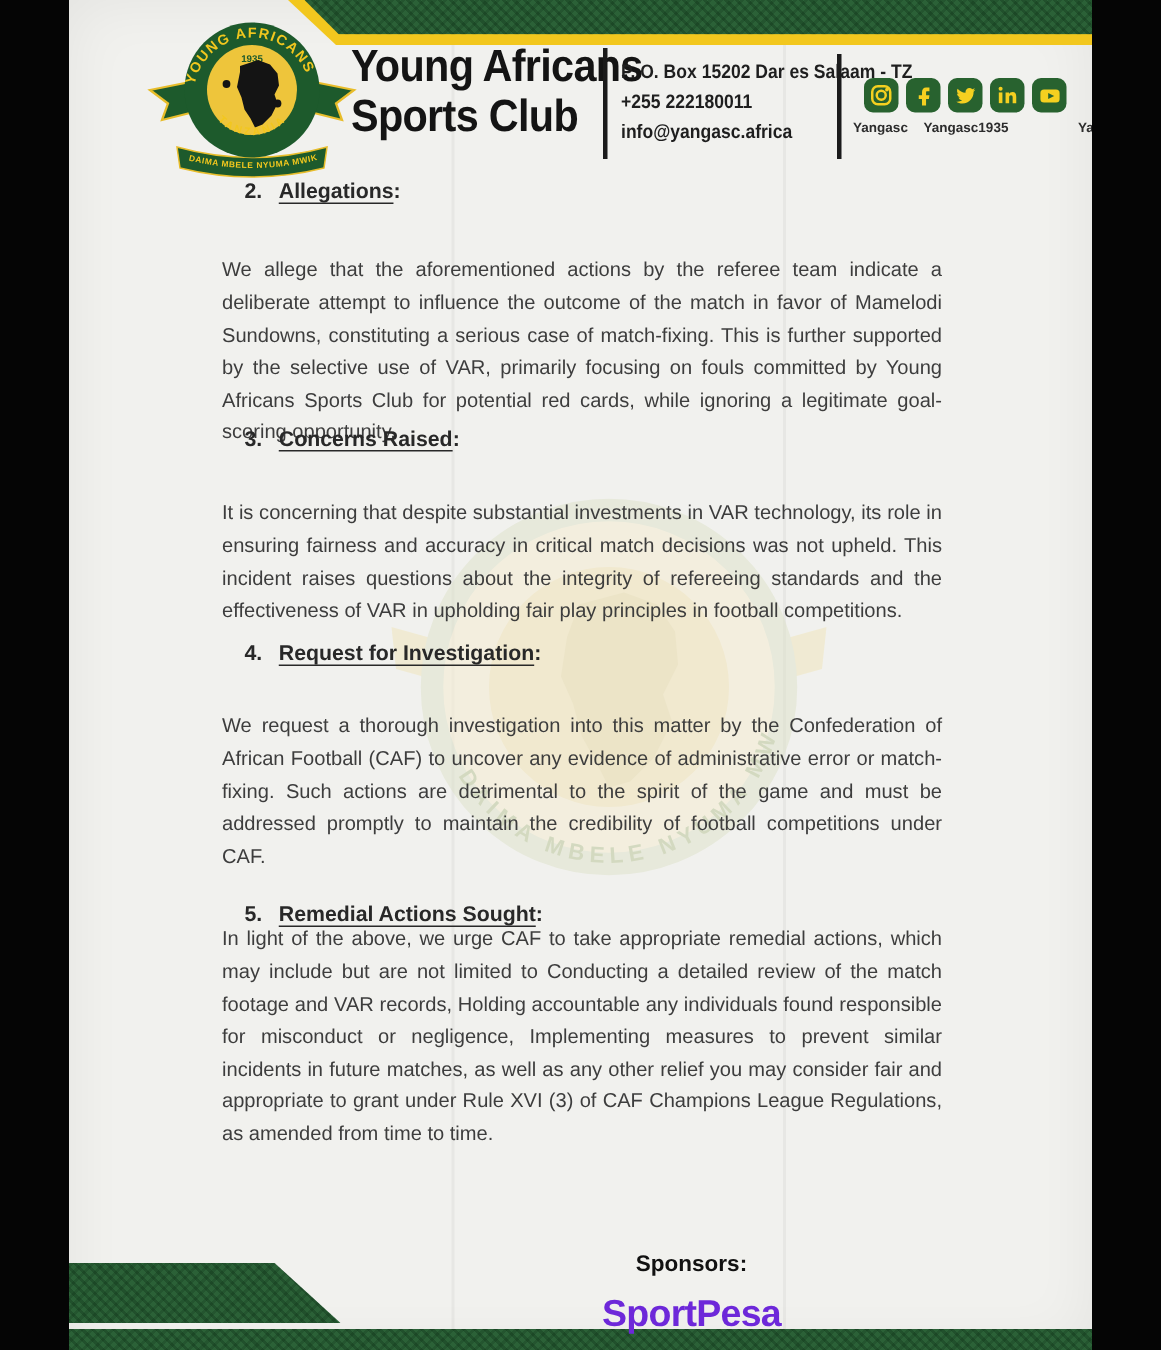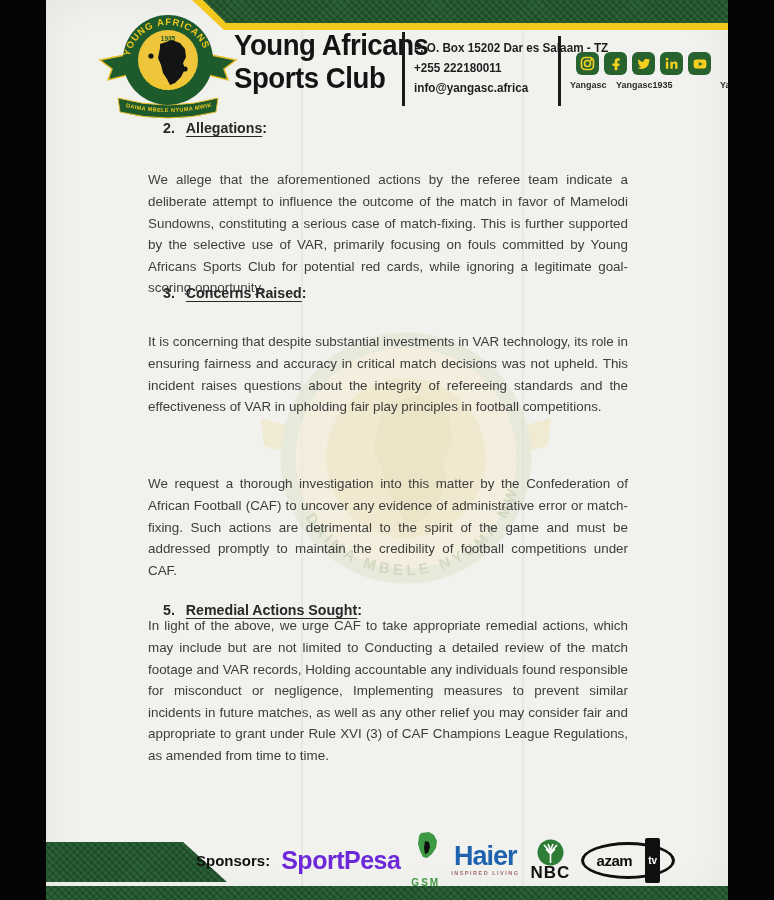--- a/index.html
+++ b/index.html
@@ -25,21 +25,21 @@
   .club-title{position:absolute;left:188px;top:28px;font-size:30px;line-height:33px;font-weight:800;
       color:#141414;letter-spacing:-.5px;transform:scaleX(.92);transform-origin:left top;white-space:nowrap;}
   .vdiv{position:absolute;width:2.5px;background:#1b1b1b;}
   .vdiv.d1{left:356px;top:32px;height:74px;}
   .vdiv.d2{left:512px;top:36px;height:70px;}
   .contact{position:absolute;left:368px;top:38px;font-size:13px;font-weight:700;line-height:20px;
       color:#1e1e1e;transform:scaleX(.9);transform-origin:left top;white-space:nowrap;}
   .socials{position:absolute;left:530px;top:52px;display:flex;gap:5px;}
   .sicon{width:23px;height:23px;border-radius:6px;background:#28622f;display:flex;align-items:center;
       justify-content:center;color:#f5d020;font-weight:800;font-size:13px;}
-  .slabel{position:absolute;top:80px;font-size:9px;font-weight:700;color:#2c2c2c;white-space:nowrap;margin-left:12px;}
+  .slabel{position:absolute;top:80px;font-size:9px;font-weight:700;color:#2c2c2c;text-align:center;white-space:nowrap;}
   .slabel.l1{left:512px;width:58px;} .slabel.l2{left:558px;width:80px;} .slabel.l3{left:626px;width:56px;padding-left:36px;}
 
   
   .watermark{position:absolute;left:210px;top:318px;opacity:.55;pointer-events:none;}
 
   
   .sec-h{position:absolute;left:117px;font-size:14.2px;font-weight:700;color:#282828;white-space:nowrap;}
   .sec-h .num{margin-right:11px;}
   .sec-h .t{text-decoration:underline;text-underline-offset:3px;}
   .para{position:absolute;left:102px;width:480px;text-align:justify;font-size:13.4px;line-height:21.6px;
@@ -48,21 +48,21 @@
   .h-3{top:285px;} .p-3{top:318px;}
   .h-4{top:428px;} .p-4{top:460px;}
   .h-5{top:602px;} .p-5{top:602px;}
   .p-close{top:742px;}
 
   
   .footer-block{position:absolute;left:0;top:842px;width:190px;height:40px;
       clip-path:polygon(0 0,137px 0,181px 100%,0 100%);}
   .bottom-bar{position:absolute;left:0;bottom:0;width:100%;height:14px;}
   .sponsors{position:absolute;left:150px;top:834px;right:2px;height:52px;display:flex;
-      align-items:center;gap:11px;}
+      align-items:center;gap:11px;flex-direction:column;}
   .sp-label{font-size:15px;font-weight:800;color:#111;white-space:nowrap;}
   .sp-sportpesa{font-size:25px;font-weight:800;letter-spacing:-.5px;color:#6d28d9;white-space:nowrap;}
   .sp-col{display:flex;flex-direction:column;align-items:center;line-height:1;}
   .sp-gsm-text{font-size:10px;font-weight:800;color:#3d9a43;letter-spacing:2px;margin-top:19px;}
   .sp-haier{font-size:27px;font-weight:800;color:#1f63ae;letter-spacing:-1px;}
   .sp-haier-tag{font-size:5.5px;font-weight:700;letter-spacing:1.5px;color:#a06a74;margin-top:1px;}
   .sp-nbc-text{font-size:17px;font-weight:900;color:#111;margin-top:-2px;letter-spacing:1px;}
   .sp-azam{position:relative;width:88px;height:31px;border:3px solid #101010;border-radius:50%;
       display:flex;align-items:center;justify-content:center;gap:13px;background:#f1f1ee;}
   .sp-azam .a{font-size:15px;font-weight:800;color:#101010;letter-spacing:-.5px;}
@@ -176,20 +176,23 @@
     <div class="sec-h h-2">
       <span class="num">2.</span><span class="t">Allegations</span><span>:</span>
     </div>
     <p class="para p-2">We allege that the aforementioned actions by the referee team indicate a deliberate attempt to influence the outcome of the match in favor of Mamelodi Sundowns, constituting a serious case of match-fixing. This is further supported by the selective use of VAR, primarily focusing on fouls committed by Young Africans Sports Club for potential red cards, while ignoring a legitimate goal-scoring opportunity.</p>
 
     <div class="sec-h h-3">
       <span class="num">3.</span><span class="t">Concerns Raised</span><span>:</span>
     </div>
     <p class="para p-3">It is concerning that despite substantial investments in VAR technology, its role in ensuring fairness and accuracy in critical match decisions was not upheld. This incident raises questions about the integrity of refereeing standards and the effectiveness of VAR in upholding fair play principles in football competitions.</p>
 
+    <div class="sec-h h-4">
+      <span class="num">4.</span><span class="t">Request for Investigation</span><span>:</span>
+    </div>
     <p class="para p-4">We request a thorough investigation into this matter by the Confederation of African Football (CAF) to uncover any evidence of administrative error or match-fixing. Such actions are detrimental to the spirit of the game and must be addressed promptly to maintain the credibility of football competitions under CAF.</p>
 
     <div class="sec-h h-5">
       <span class="num">5.</span><span class="t">Remedial Actions Sought</span><span>:</span>
     </div>
     <p class="para p-5">In light of the above, we urge CAF to take appropriate remedial actions, which may include but are not limited to Conducting a detailed review of the match footage and VAR records, Holding accountable any individuals found responsible for misconduct or negligence, Implementing measures to prevent similar incidents in future matches, as well as any other relief you may consider fair and appropriate to grant under Rule XVI (3) of CAF Champions League Regulations, as amended from time to time.</p>
 
 
     <div class="footer-block tex-green"></div>
     <div class="bottom-bar tex-green"></div>

